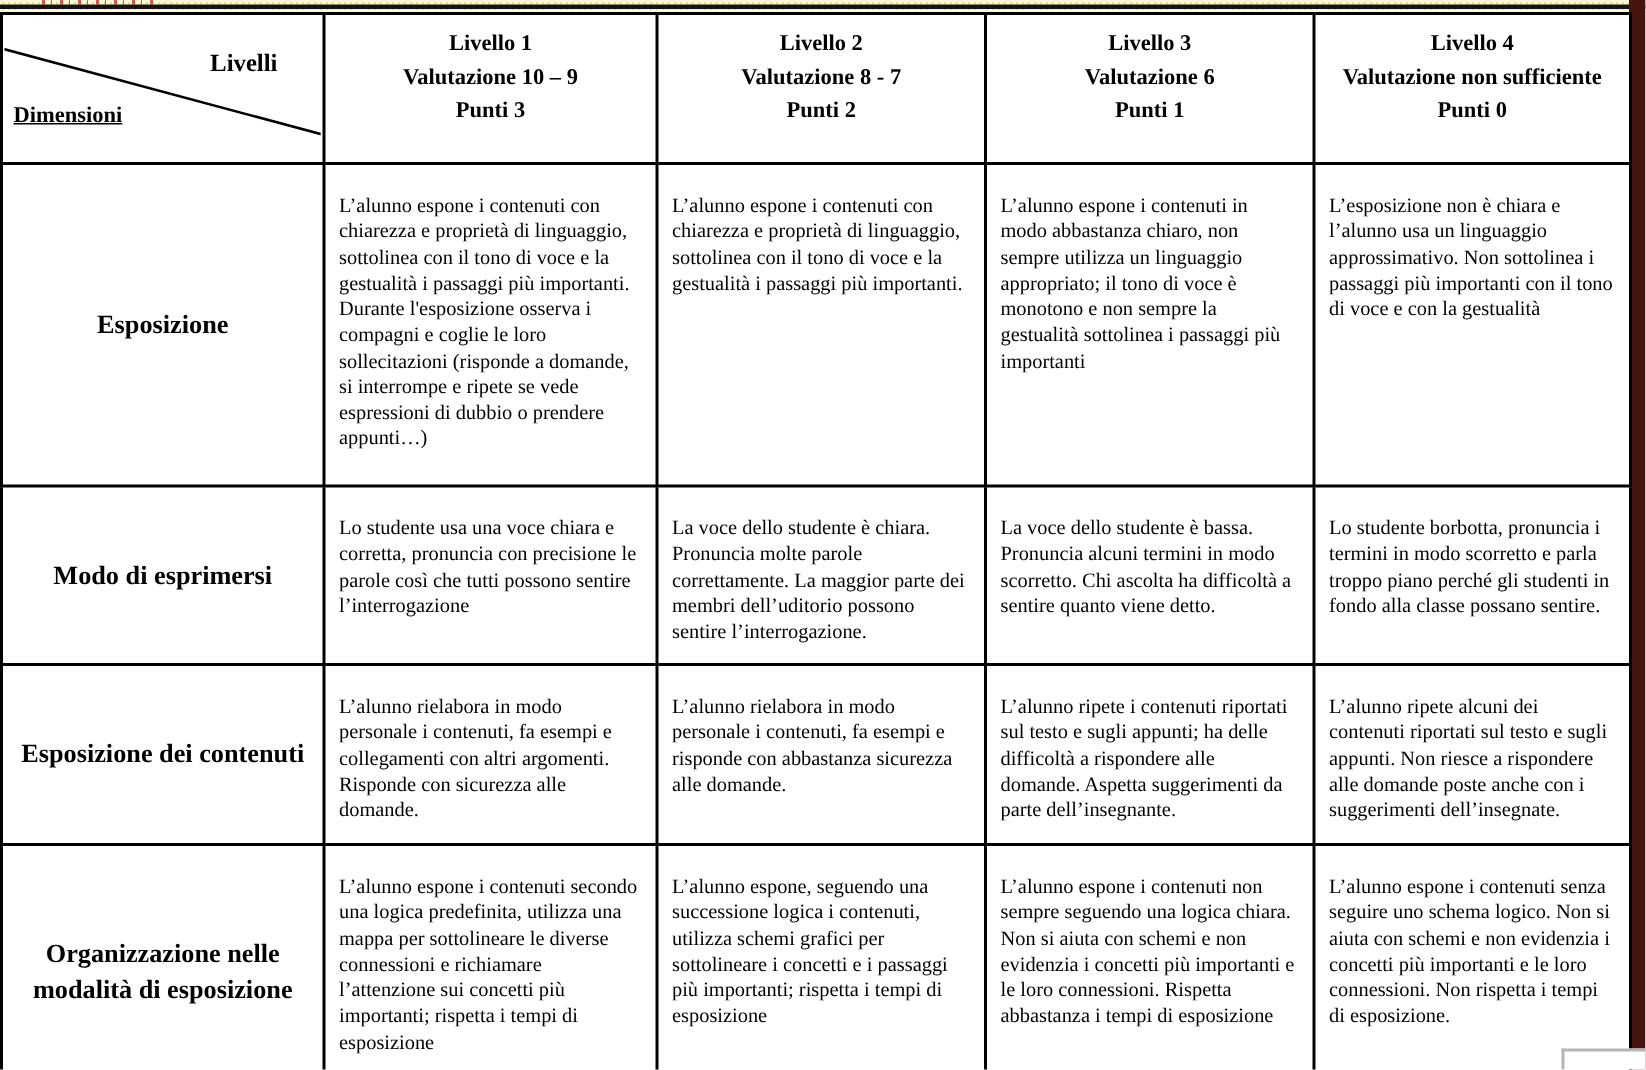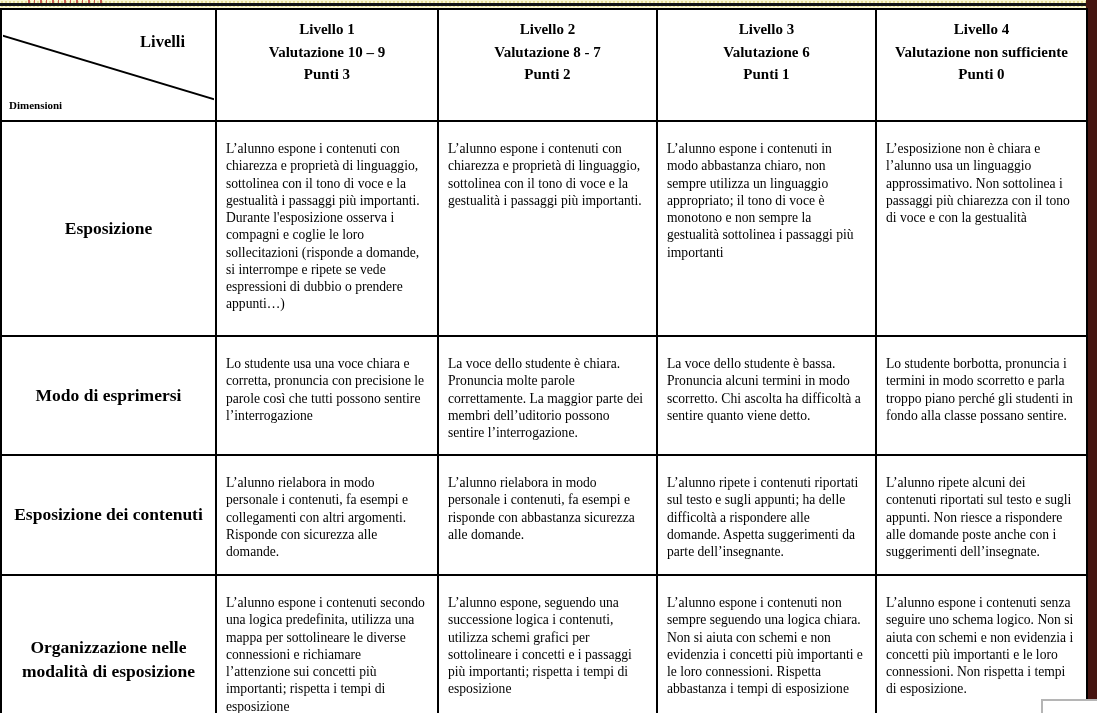--- a/index.html
+++ b/index.html
@@ -68,29 +68,29 @@
   tr.r2 { height:119px; }
   tr.r3 { height:120px; }
   tr.r4 { height:170px; }
 
   td.dim {
     font-weight:bold; font-size:17.5px; line-height:1.35;
     text-align:center; vertical-align:middle; padding:20px 8px;
   }
 
   
-  th.corner { position:relative; padding:12px;border-radius:22px; }
+  th.corner { position:relative; padding:0;border-radius:22px; }
   th.corner svg { position:absolute; inset:0; width:100%; height:100%; }
   .corner-label-top {
     position:absolute; top:20px; right:30px;
     font-weight:bold; font-size:16.5px;
   }
   .corner-label-bottom {
-    position:absolute; bottom:7px; left:7px;
-    font-weight:bold; font-size:11px;
+    position:absolute; bottom:20px; left:7px;
+    font-weight:bold; font-size:15px;text-decoration:underline;
   }
 
   
   .scroll-corner-box {
     position:absolute; left:1041px; top:699px; width:56px; height:14px;
     background:#fff;
     border-top:2px solid #b5b5b5;
     border-left:2px solid #b5b5b5;
     z-index:4;
   }
@@ -137,21 +137,21 @@
 Valutazione non sufficiente
 Punti 0</th>
       </tr>
     </thead>
     <tbody>
       <tr class="r1">
         <td class="dim">Esposizione</td>
         <td>L’alunno espone i contenuti con chiarezza e proprietà di linguaggio, sottolinea con il tono di voce e la gestualità i passaggi più importanti. Durante l'esposizione osserva i compagni e coglie le loro sollecitazioni (risponde a domande, si interrompe e ripete se vede espressioni di dubbio o prendere appunti…)</td>
         <td>L’alunno espone i contenuti con chiarezza e proprietà di linguaggio, sottolinea con il tono di voce e la gestualità i passaggi più importanti.</td>
         <td>L’alunno espone i contenuti in modo abbastanza chiaro, non sempre utilizza un linguaggio appropriato; il tono di voce è monotono e non sempre la gestualità sottolinea i passaggi più importanti</td>
-        <td>L’esposizione non è chiara e l’alunno usa un linguaggio approssimativo. Non sottolinea i passaggi più chiarezza con il tono di voce e con la gestualità</td>
+        <td>L’esposizione non è chiara e l’alunno usa un linguaggio approssimativo. Non sottolinea i passaggi più importanti con il tono di voce e con la gestualità</td>
       </tr>
       <tr class="r2">
         <td class="dim">Modo di esprimersi</td>
         <td>Lo studente usa una voce chiara e corretta, pronuncia con precisione le parole così che tutti possono sentire l’interrogazione</td>
         <td>La voce dello studente è chiara. Pronuncia molte parole correttamente. La maggior parte dei membri dell’uditorio possono sentire l’interrogazione.</td>
         <td>La voce dello studente è bassa. Pronuncia alcuni termini in modo scorretto.  Chi ascolta ha difficoltà a sentire quanto viene detto.</td>
         <td>Lo studente borbotta, pronuncia i termini in modo scorretto e parla troppo piano perché gli studenti in fondo alla classe possano sentire.</td>
       </tr>
       <tr class="r3">
         <td class="dim">Esposizione dei contenuti</td>

